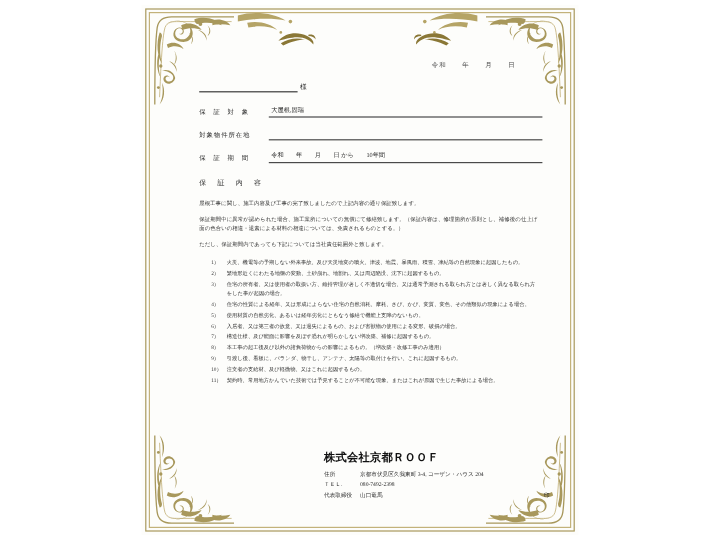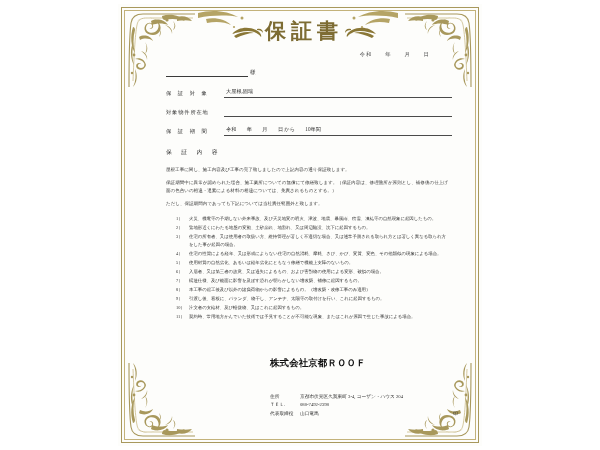--- a/index.html
+++ b/index.html
@@ -203,21 +203,21 @@
     left: 152px;
     bottom: 28px;
     width: 188px;
   }
   .company-name {
     font-family: Liberation Serif, serif;
     font-size: 9.4px;
     font-weight: 700;
     color: #111111;
     letter-spacing: 0.2px;
-    margin-bottom: 23px;
+    margin-bottom: 5px;
   }
   .sig-row {
     display: flex;
     font-size: 4.7px;
     color: #2b2b2b;
     line-height: 8.5px;
     white-space: pre;
   }
   .sig-key {
     flex: 0 0 30px;
@@ -361,21 +361,20 @@
   <div class="content">
 
     <div class="title-row">
       <svg class="swash swash-l" viewBox="0 0 34 16">
         <g fill="#8a7736">
           <path d="M2 10 C8 3 18 2 26 6 C30 8 32 11 31 13 C29 10 24 7 18 7 C12 7 6 9 2 10 Z"></path>
           <path d="M4 12 C10 8 18 7 24 9 C19 9 12 11 6 14 Z"></path>
           <path d="M27 5 C31 4 33 6 33 9 C32 7 30 6 27 6 Z"></path>
         </g>
       </svg>
-      <span class="doc-title">保証書</span>
       <svg class="swash swash-r" viewBox="0 0 34 16">
         <g fill="#8a7736">
           <path d="M2 10 C8 3 18 2 26 6 C30 8 32 11 31 13 C29 10 24 7 18 7 C12 7 6 9 2 10 Z"></path>
           <path d="M4 12 C10 8 18 7 24 9 C19 9 12 11 6 14 Z"></path>
           <path d="M27 5 C31 4 33 6 33 9 C32 7 30 6 27 6 Z"></path>
         </g>
       </svg>
     </div>
 
     <div class="date-line">令和　　年　　月　　日</div>

